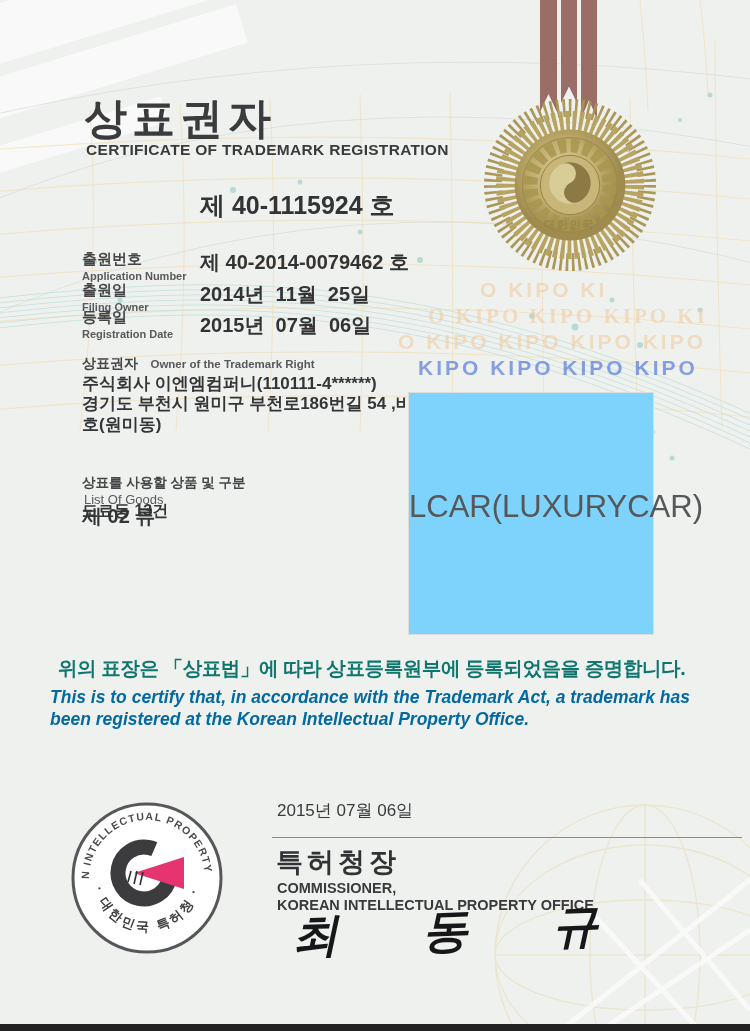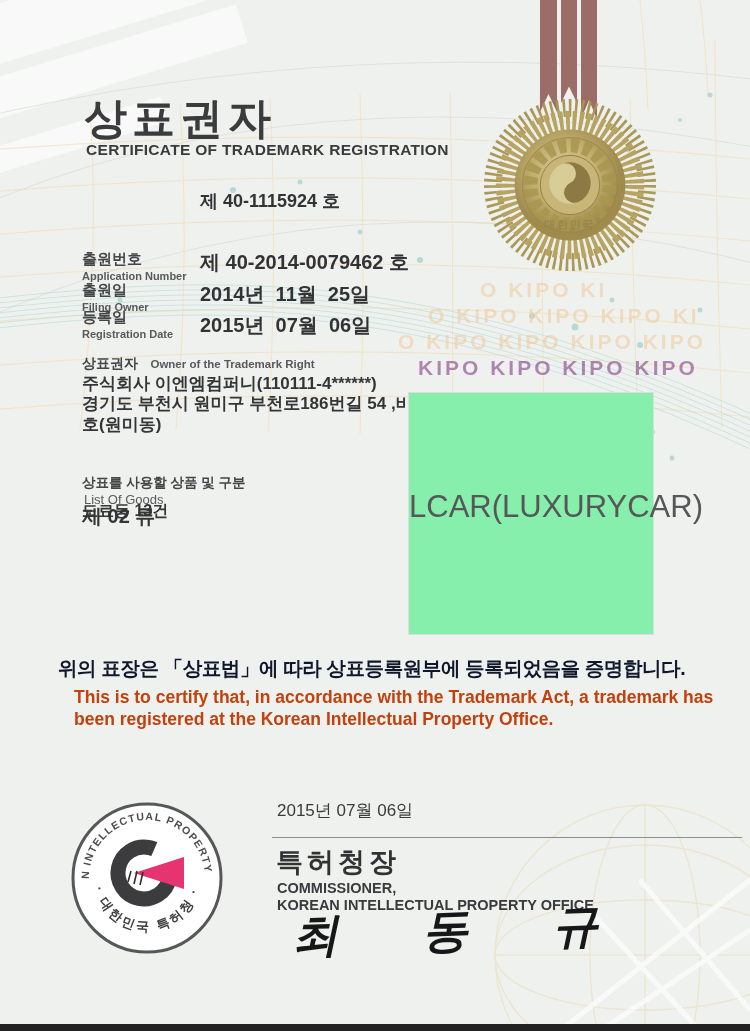--- a/index.html
+++ b/index.html
@@ -7,59 +7,59 @@
     position:relative; width:750px; height:1031px; overflow:hidden;
     background:#eff1ef;
     font-family:"Liberation Sans", sans-serif;
     color:#353537;
   }
   .abs{position:absolute;}
   svg{display:block;}
   
   #bg{position:absolute; left:0; top:0; z-index:0;}
   .wm{position:absolute; z-index:1; font-weight:800; letter-spacing:3px; font-size:21px; color:#f0c793; opacity:.5; white-space:nowrap;}
-  .wm.teal{color:#701a75;}
+  .wm.teal{color:#1d4ed8;}
   
   .ribbon{position:absolute; top:0; left:540px; z-index:2; display:flex; gap:4px;}
   .stripe{background:#9a6e67; width:16px;
     clip-path:polygon(0 0,100% 0,100% 100%,50% 84%,0 100%);}
   .stripe.s1{height:112px; width:17px;}
   .stripe.s2{height:103px;}
   .stripe.s3{height:119px;}
   
   .seal{position:absolute; left:481px; top:96px; z-index:3;}
   
   .content{position:absolute; left:0; top:0; width:750px; height:1031px; z-index:4;}
   .title-ko{left:84px; top:90px; font-size:43px; font-weight:800; letter-spacing:5px; color:#3b3b3d;}
   .title-en{left:86px; top:141px; font-size:15.5px; font-weight:700; color:#3a3a3c; letter-spacing:.3px;}
   .lab-ko{font-size:15px; font-weight:700; color:#454547;}
   .lab-en{font-size:11px; font-weight:700; color:#59595b; margin-top:1px;}
   .val{font-size:20px; font-weight:700; color:#333335; white-space:pre;}
   .reg-lab{left:80px; top:190px;}
   .reg-lab .lab-ko{font-size:20px; letter-spacing:4px;}
-  .reg-val{left:200px; top:189px; font-size:18px;}
+  .reg-val{left:200px; top:189px; font-size:25px;}
   .f-lab-1{left:82px; top:250px;}
   .f-val-1{left:200px; top:249px;}
   .f-lab-2{left:82px; top:281px;}
   .f-val-2{left:200px; top:281px;}
   .f-lab-3{left:82px; top:308px;}
   .f-val-3{left:200px; top:312px;}
   .owner-lab{left:82px; top:354px; white-space:nowrap;}
   .owner-lab .lab-ko{display:inline; font-size:14px;}
   .owner-lab .lab-en{display:inline; margin-left:8px; font-size:11.5px;}
   .owner-name{left:82px; top:372px; font-size:17px; font-weight:700;}
   .owner-addr{left:82px; top:393px; width:362px; font-size:17px; font-weight:700; line-height:1.25;}
   .goods-lab{left:82px; top:474px; font-size:13.5px; font-weight:700; color:#454547;}
   .goods-en{left:84px; top:492px; font-size:13px; font-weight:400; color:#59595b;}
   .goods-class{left:82px; top:503px; font-size:20px; font-weight:700;}
   .goods-items{left:82px; top:501px; font-size:16px; font-weight:700;}
-  .tm-box{left:408px; top:392px; width:244px; height:241px; background:#86efac; border:1px solid #dcdcda;}
+  .tm-box{left:408px; top:392px; width:244px; height:241px; background:#7dd3fc; border:1px solid #dcdcda;}
   .tm-text{left:0px; top:96px; width:244px; font-size:31px; font-weight:400; color:#57575a; letter-spacing:0px; white-space:nowrap;}
-  .stmt-ko{left:58px; top:655px; font-size:19.5px; font-weight:700; color:#0f172a; letter-spacing:-.4px; white-space:nowrap;}
-  .stmt-en{left:74px; top:687px; width:656px; font-size:17.5px; font-weight:700; color:#c2410c; line-height:1.24;}
+  .stmt-ko{left:58px; top:655px; font-size:19.5px; font-weight:700; color:#0f766e; letter-spacing:-.4px; white-space:nowrap;}
+  .stmt-en{left:50px; top:687px; width:656px; font-size:17.5px; font-weight:700; color:#0369a1; line-height:1.24;font-style:italic;}
   .issue-date{left:277px; top:799px; font-size:17px; font-weight:500; color:#3a3a3c;}
   .rule{left:272px; top:837px; width:470px; height:1px; background:#8d8d8d;}
   .comm-ko{left:276px; top:844px; font-size:27px; font-weight:800; letter-spacing:4px; color:#323234;text-align:right;}
   .comm-en1{left:277px; top:880px; font-size:14.5px; font-weight:700; color:#3a3a3c;}
   .comm-en2{left:277px; top:897px; font-size:14.5px; font-weight:700; color:#3a3a3c;}
   .signature{left:292px; top:900px; font-family:"DejaVu Serif", serif; font-style:italic;
     font-size:46px; font-weight:700; color:#17171a; letter-spacing:34px; transform:rotate(-2deg); white-space:nowrap;}
   .stamp{position:absolute; left:70px; top:801px; z-index:5;}
   .scanbar{position:absolute; left:0; bottom:0; width:750px; height:7px; background:#222; z-index:6;}
 </style>
@@ -142,21 +142,21 @@
 
     <g stroke="#fbfcfb" stroke-width="5" opacity="0.8">
       <path d="M 560 1031 L 750 880"></path>
         <path d="M 600 1031 L 750 930"></path>
       <path d="M 640 880 L 750 1010"></path>
         <path d="M 580 900 L 700 1031"></path>
     </g>
   </svg>
 
   <div class="wm" style="left:480px; top:278px;">O KIPO KI</div>
-  <div class="wm" style="left:428px; top:304px;">O KIPO KIPO KIPO KI</div>
+  <div class="wm" style="left:428px; top:304px;font-family:Liberation Serif, serif;">O KIPO KIPO KIPO KI</div>
   <div class="wm" style="left:398px; top:330px;">O KIPO KIPO KIPO KIPO</div>
   <div class="wm teal" style="left:418px; top:356px;">KIPO KIPO KIPO KIPO</div>
 
   <div class="ribbon">
     <div class="stripe s1"></div>
     <div class="stripe s2"></div>
     <div class="stripe s3"></div>
   </div>
 
   <svg class="seal" width="178" height="178" viewBox="0 0 180 180">

